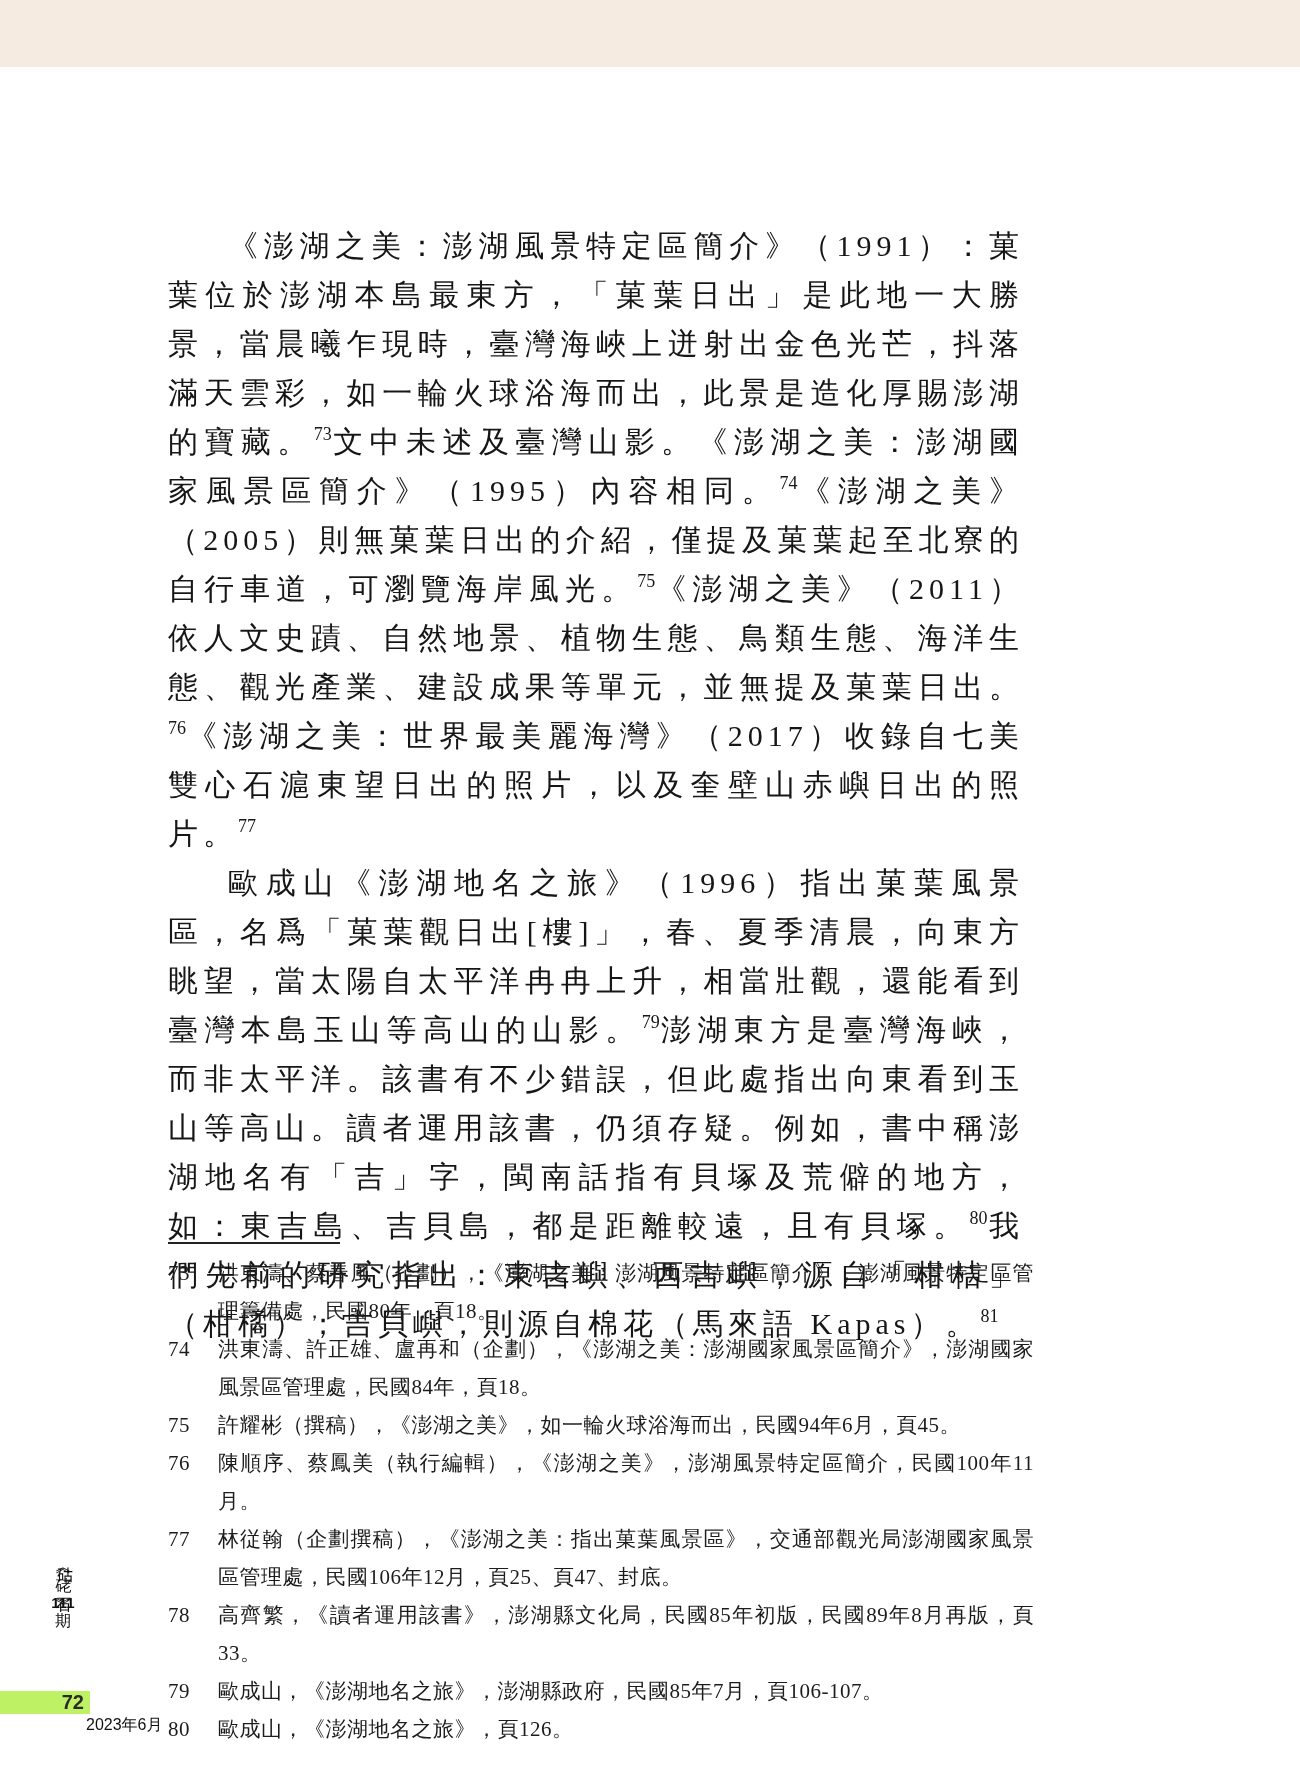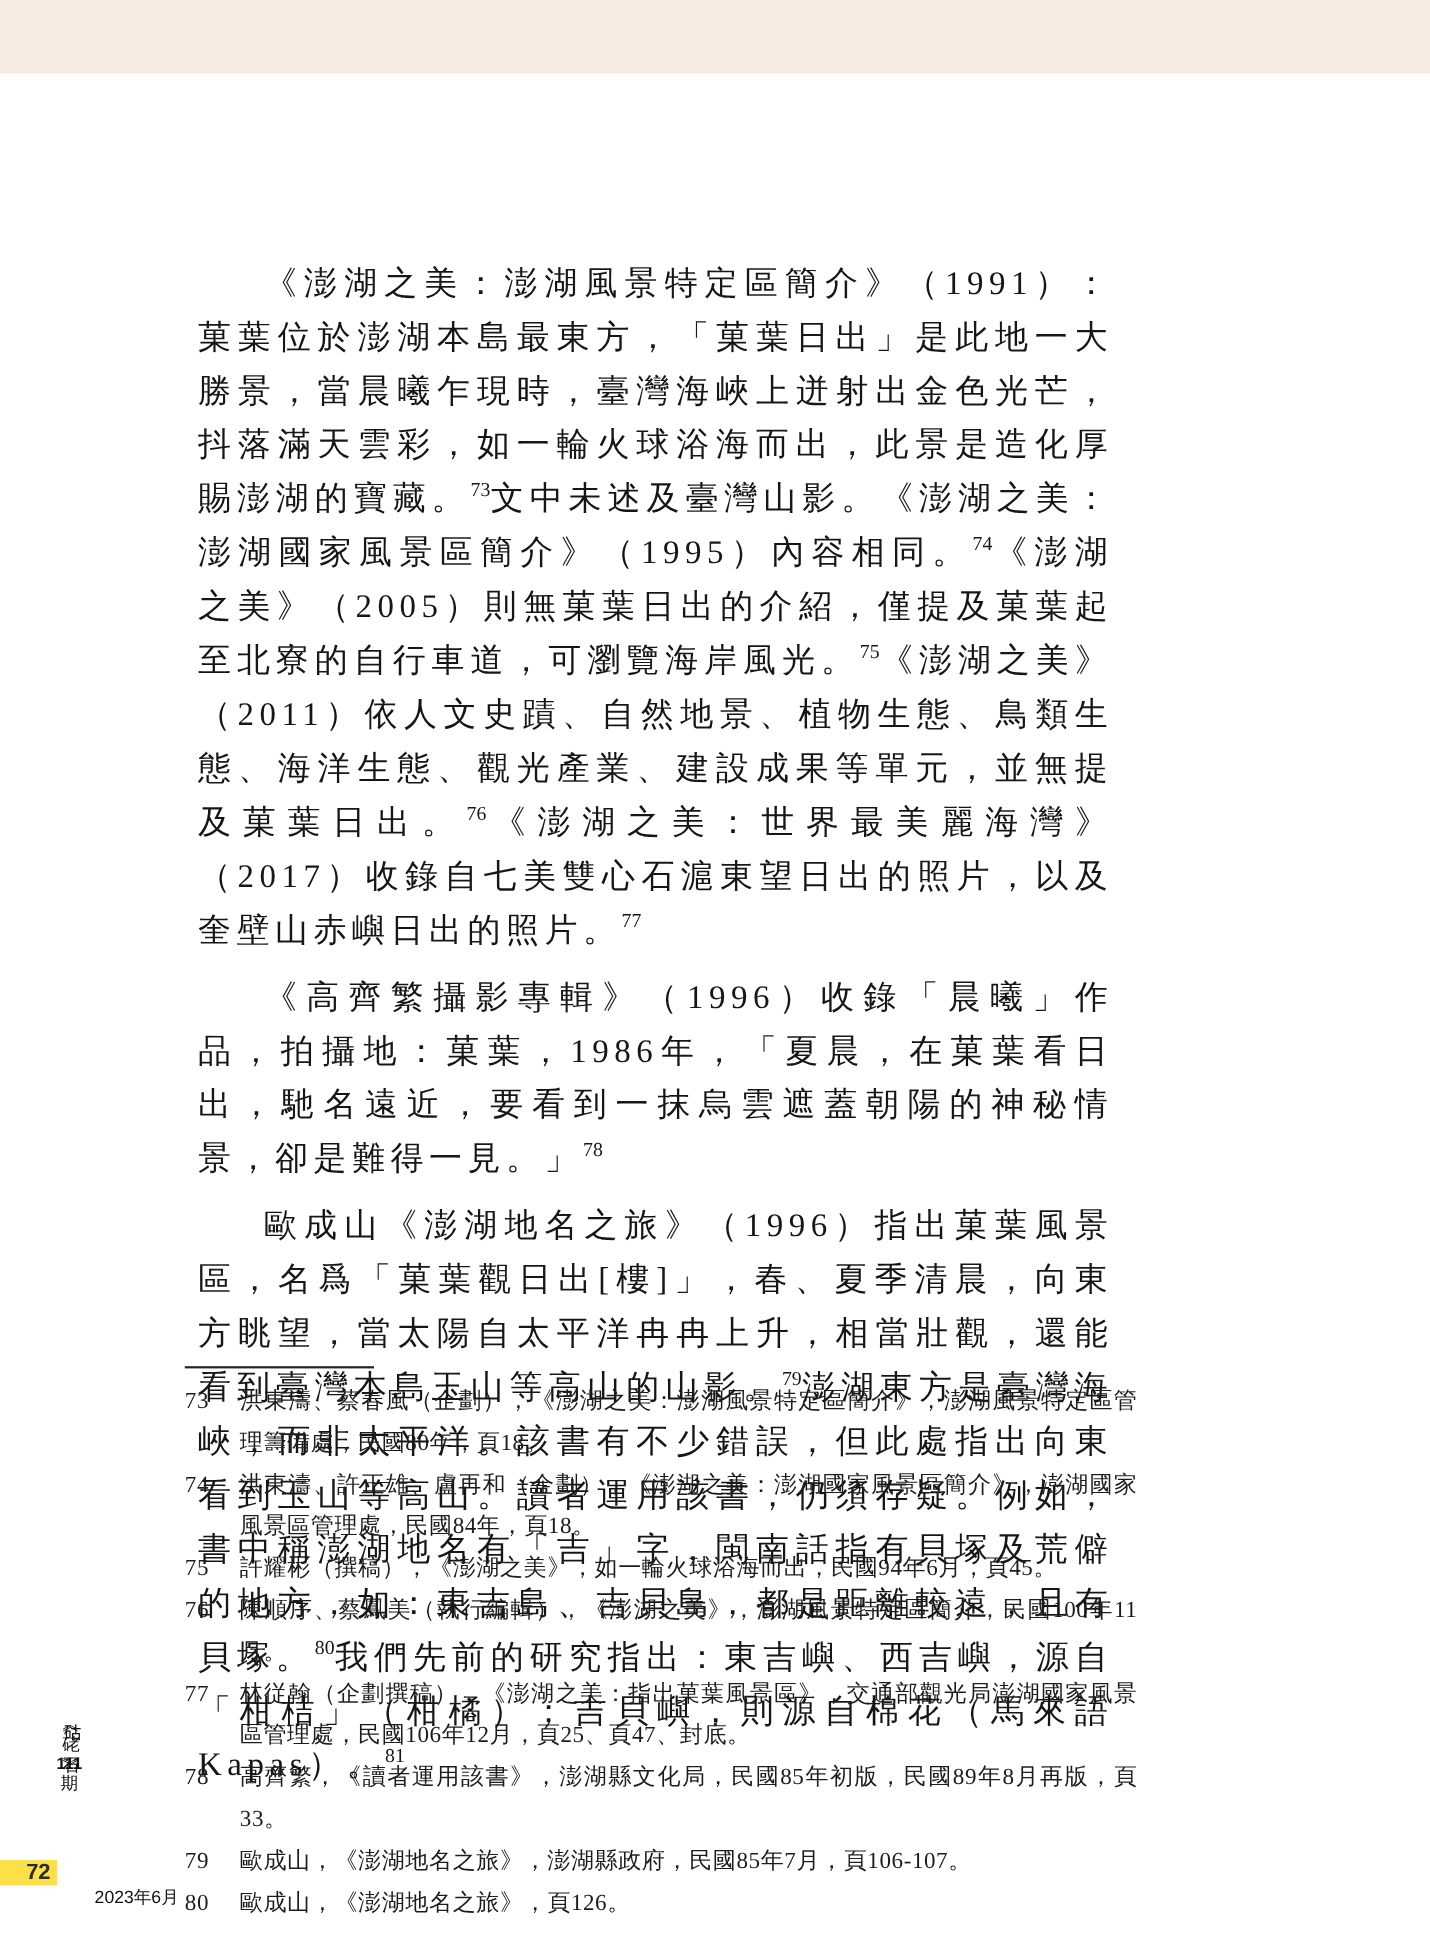--- a/index.html
+++ b/index.html
@@ -15,21 +15,21 @@
     position: absolute; left: 0; top: 0;
     width: 1300px; height: 67px;
     background: #f5ebe0;
   }
   
   .body-text {
     position: absolute; left: 168px; top: 221px;
     width: 856px;
   }
   .body-text p {
-    margin: 12px;
+    margin: 0;
     font-size: 30px;
     line-height: 49px;
     letter-spacing: 5px;
     text-align: justify;
     text-indent: 2em;
     color: #161616;
   }
   .body-text sup {
     font-size: 18px;
     letter-spacing: 0;
@@ -68,22 +68,22 @@
     font-size: 16px;
     letter-spacing: 2px;
     margin: 0 auto;
     display: inline-block;
   }
   .issue-no { font-size: 15px; line-height: 19px; font-weight: bold; }
   .issue-qi { font-size: 16px; line-height: 18px; }
   
   .page-badge {
     position: absolute; left: 0; top: 1691px;
-    width: 52px; height: 23px;
-    background: #fde047;
+    width: 90px; height: 23px;
+    background: #bef264;
     text-align: right;
     font-family: "Liberation Sans", "DejaVu Sans", sans-serif;
     font-size: 20px; font-weight: bold;
     line-height: 23px;
     color: #2b2b2b;
     padding-right: 6px;
     box-sizing: border-box;
   }
   .issue-date {
     position: absolute; left: 86px; top: 1715px;
@@ -92,21 +92,20 @@
     color: #111111;
   }
 </style>
 </head>
 <body>
 
 <div class="top-band"></div>
 
 <div class="body-text" id="body-text">
     <p><span>《澎湖之美：澎湖風景特定區簡介》（1991）：菓葉位於澎湖本島最東方，「菓葉日出」是此地一大勝景，當晨曦乍現時，臺灣海峽上迸射出金色光芒，抖落滿天雲彩，如一輪火球浴海而出，此景是造化厚賜澎湖的寶藏。</span><sup>73</sup><span>文中未述及臺灣山影。《澎湖之美：澎湖國家風景區簡介》（1995）內容相同。</span><sup>74</sup><span>《澎湖之美》（2005）則無菓葉日出的介紹，僅提及菓葉起至北寮的自行車道，可瀏覽海岸風光。</span><sup>75</sup><span>《澎湖之美》（2011）依人文史蹟、自然地景、植物生態、鳥類生態、海洋生態、觀光產業、建設成果等單元，並無提及菓葉日出。</span><sup>76</sup><span>《澎湖之美：世界最美麗海灣》（2017）收錄自七美雙心石滬東望日出的照片，以及奎壁山赤嶼日出的照片。</span><sup>77</sup></p>
-    <p><span>《高齊繁攝影專輯》（1996）收錄「晨曦」作品，拍攝地：菓葉，1986年，「夏晨，在菓葉看日出，馳名遠近，要看到一抹烏雲遮蓋朝陽的神秘情景，卻是難得一見。」</span><sup>78</sup></p>
     <p><span>歐成山《澎湖地名之旅》（1996）指出菓葉風景區，名爲「菓葉觀日出[樓]」，春、夏季清晨，向東方眺望，當太陽自太平洋冉冉上升，相當壯觀，還能看到臺灣本島玉山等高山的山影。</span><sup>79</sup><span>澎湖東方是臺灣海峽，而非太平洋。該書有不少錯誤，但此處指出向東看到玉山等高山。讀者運用該書，仍須存疑。例如，書中稱澎湖地名有「吉」字，閩南話指有貝塚及荒僻的地方，如：東吉島、吉貝島，都是距離較遠，且有貝塚。</span><sup>80</sup><span>我們先前的研究指出：東吉嶼、西吉嶼，源自「柑桔」（柑橘）；吉貝嶼，則源自棉花（馬來語 Kapas）。</span><sup>81</sup></p>
   </div>
 
 <div class="footnotes">
   <div class="fn-rule"></div>
   <div id="footnote-list">
       <div class="fn-item">
         <div class="fn-num">73</div>
         <div class="fn-text">洪東濤、蔡春風（企劃），《澎湖之美：澎湖風景特定區簡介》，澎湖風景特定區管理籌備處，民國80年，頁18。</div>
       </div>

